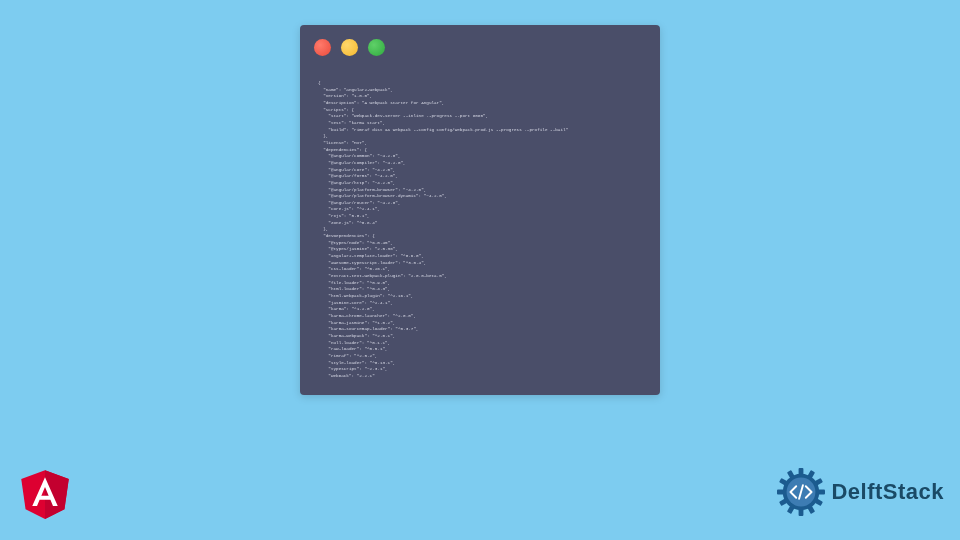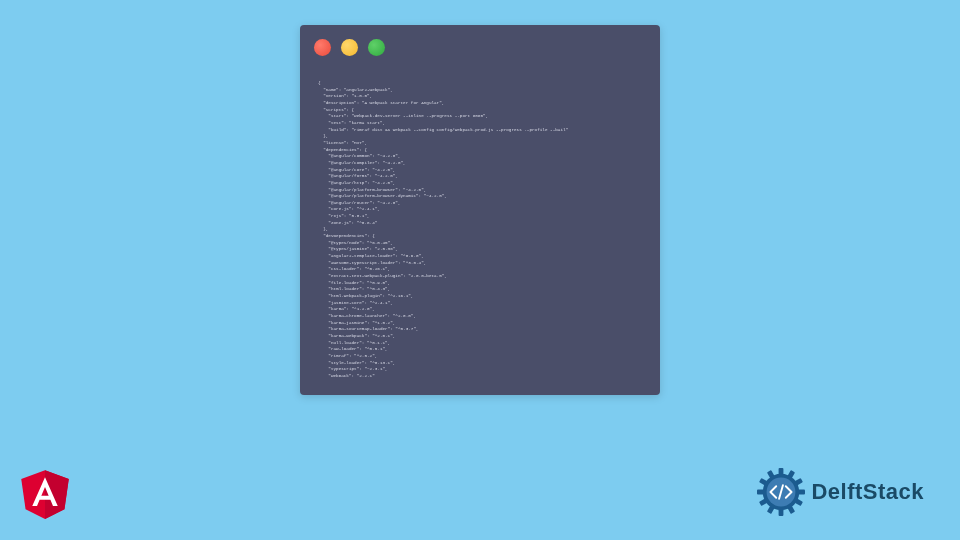--- a/index.html
+++ b/index.html
@@ -52,21 +52,21 @@
   }
   .angular {
     position: absolute;
     left: 18px;
     bottom: 18px;
     width: 54px;
     height: 58px;
   }
   .delft {
     position: absolute;
-    right: 36px;
+    right: 16px;
     bottom: 24px;
     display: flex;
     align-items: center;
     gap: 6px;
   }
   .delft .gear {
     width: 48px;
     height: 48px;
     position: relative;
   }

